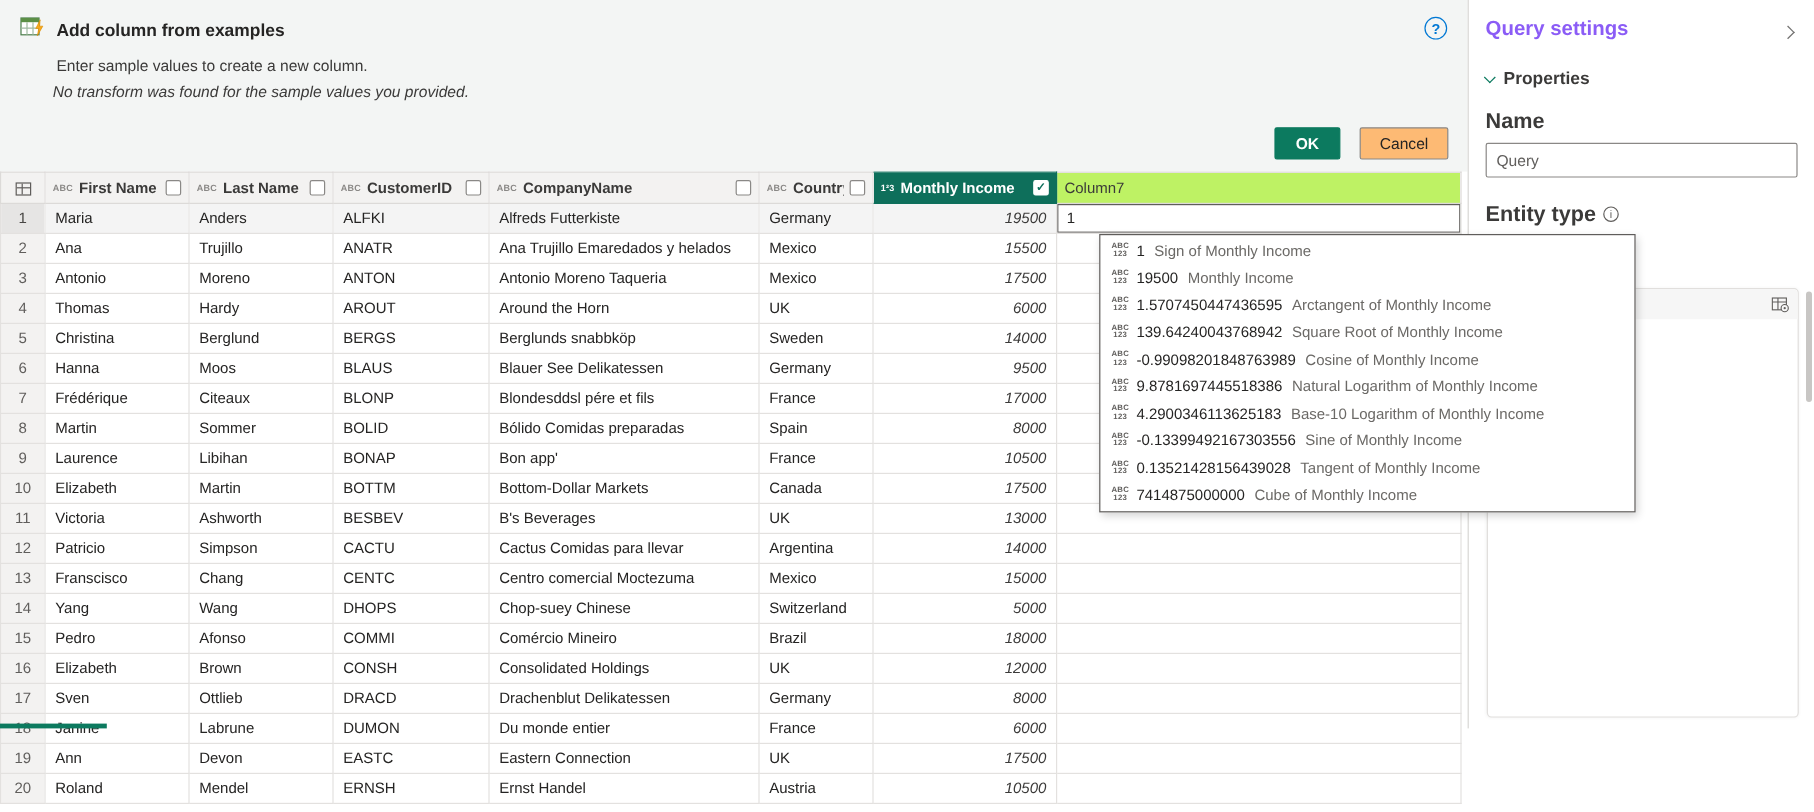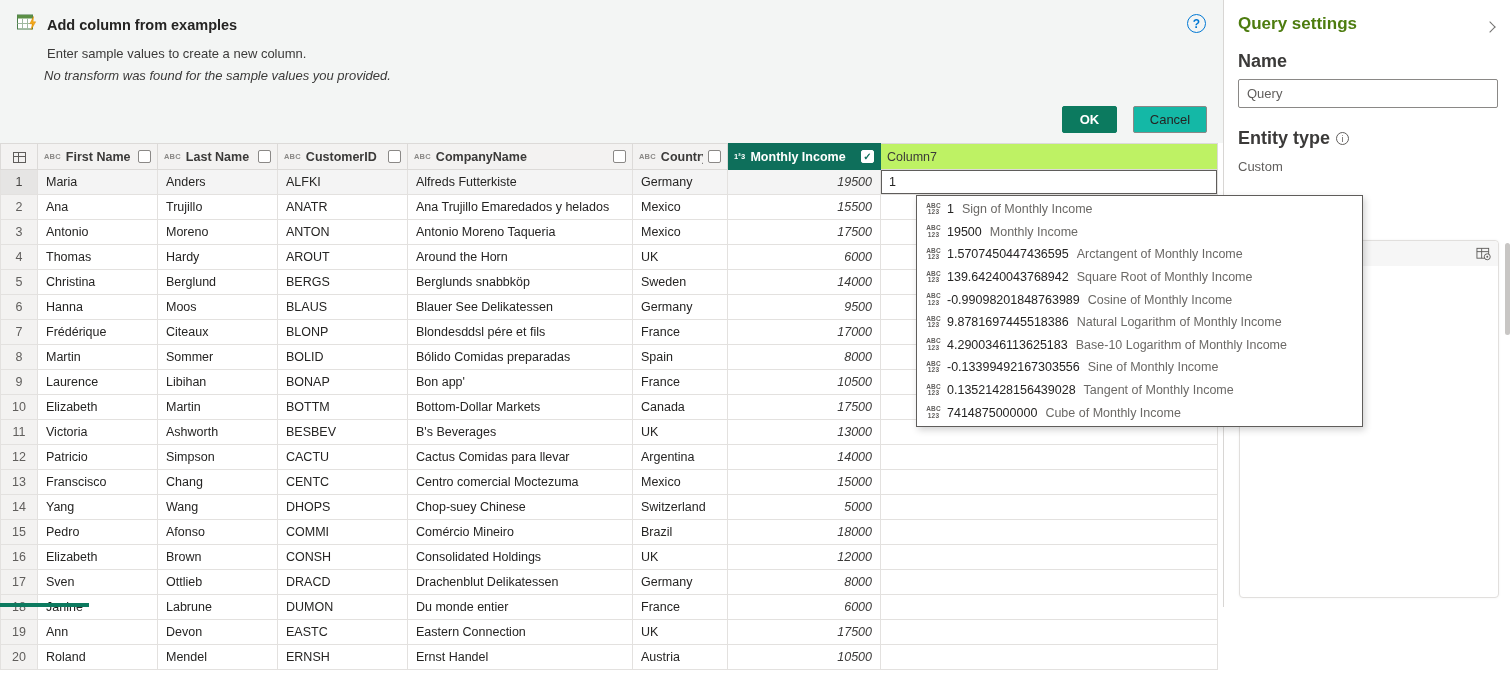--- a/index.html
+++ b/index.html
@@ -16,21 +16,21 @@
   .banner-title { font-size:14.5px; font-weight:700; color:#252423; }
   .banner-subtitle { margin:9px 0 0 31px; font-size:13px; color:#3b3a39; }
   .banner-note { margin:7px 0 0 28px; font-size:13px; font-style:italic; color:#3b3a39; }
   .help-icon { position:absolute; top:14px; right:17px; width:19px; height:19px;
                border:1.5px solid #0078d4; border-radius:50%; color:#0078d4;
                font-size:12px; font-weight:700; display:flex; align-items:center;
                justify-content:center; cursor:pointer; }
   .banner-buttons { position:absolute; right:16px; bottom:10px; display:flex; gap:16px; }
   .btn-ok { width:55px; height:27px; background:#0c7a5f; color:#fff; border:1px solid #0c7a5f;
             border-radius:2px; font-size:13px; font-weight:600; font-family:inherit; cursor:pointer; }
-  .btn-cancel { width:74px; height:27px; background:#14b8a6; color:#252423; border:1px solid #8a8886;
+  .btn-cancel { width:74px; height:27px; background:#fdba74; color:#252423; border:1px solid #8a8886;
             border-radius:2px; font-size:13px; font-family:inherit; cursor:pointer; }
 
   
   .grid-wrap { position:absolute; top:143px; left:0; }
   table { border-collapse:collapse; table-layout:fixed; width:1217px; }
   th, td { border:1px solid #e3e1df; height:25px; padding:0 8px; font-size:12.5px;
            white-space:nowrap; overflow:hidden; text-align:left; }
   thead th { background:#f3f2f1; height:26px; padding:0 6px; border-color:#dcdad8; }
   .thwrap { display:flex; align-items:center; gap:5px; }
   .ticon { font-size:7.5px; font-weight:700; letter-spacing:.2px; color:#8a8886; flex:0 0 auto; }
@@ -65,21 +65,21 @@
   .sg-icon { display:flex; flex-direction:column; align-items:center; width:17px;
              flex:0 0 auto; }
   .sg-icon i { font-style:normal; font-size:6.5px; line-height:6.5px; font-weight:700;
                letter-spacing:.2px; color:#605e5c; }
   .sg-val { margin-left:5px; font-size:12.5px; color:#252423; }
   .sg-desc { margin-left:8px; font-size:12.5px; color:#6b6966; }
 
   .hscroll { position:absolute; left:0; bottom:0; width:89px; height:4px; background:#0c7a5f; }
 
   
-  .qs-title { font-size:17px; font-weight:600; color:#4d7c0f; }
+  .qs-title { font-size:17px; font-weight:600; color:#8b5cf6; }
   .collapse { position:absolute; top:23px; right:18px; }
   .chev-right { display:inline-block; width:8px; height:8px; border-top:1.7px solid #737271;
                 border-right:1.7px solid #737271; transform:rotate(45deg); cursor:pointer; }
   .props-row { display:flex; align-items:center; gap:8px; margin-top:24px; cursor:pointer; }
   .chev-down { display:inline-block; width:7px; height:7px; border-right:1.7px solid #0c7a5f;
                border-bottom:1.7px solid #0c7a5f; transform:rotate(45deg); margin-top:-4px; }
   .props-label { font-size:14.5px; font-weight:600; color:#3b3a39; }
   .field-label { font-size:18px; font-weight:600; color:#3b3a39; }
   .name-block { margin-top:17px; }
   .name-input { margin-top:7px; width:100%; height:29px; border:1px solid #8a8886;
@@ -483,20 +483,24 @@
         </div>
       </div>
 
     <div class="hscroll"></div>
   </div>
 
   <div class="sidebar">
     <div class="qs-title">Query settings</div>
     <span class="chev-right collapse"></span>
 
+    <div class="props-row">
+      <span class="chev-down"></span>
+      <span class="props-label">Properties</span>
+    </div>
 
     <div class="name-block">
       <div class="field-label">Name</div>
       <input class="name-input" value="Query" style="">
     </div>
 
     <div class="etype-row">
       <span class="field-label">Entity type</span>
       <span class="info-icon">i</span>
     </div>

